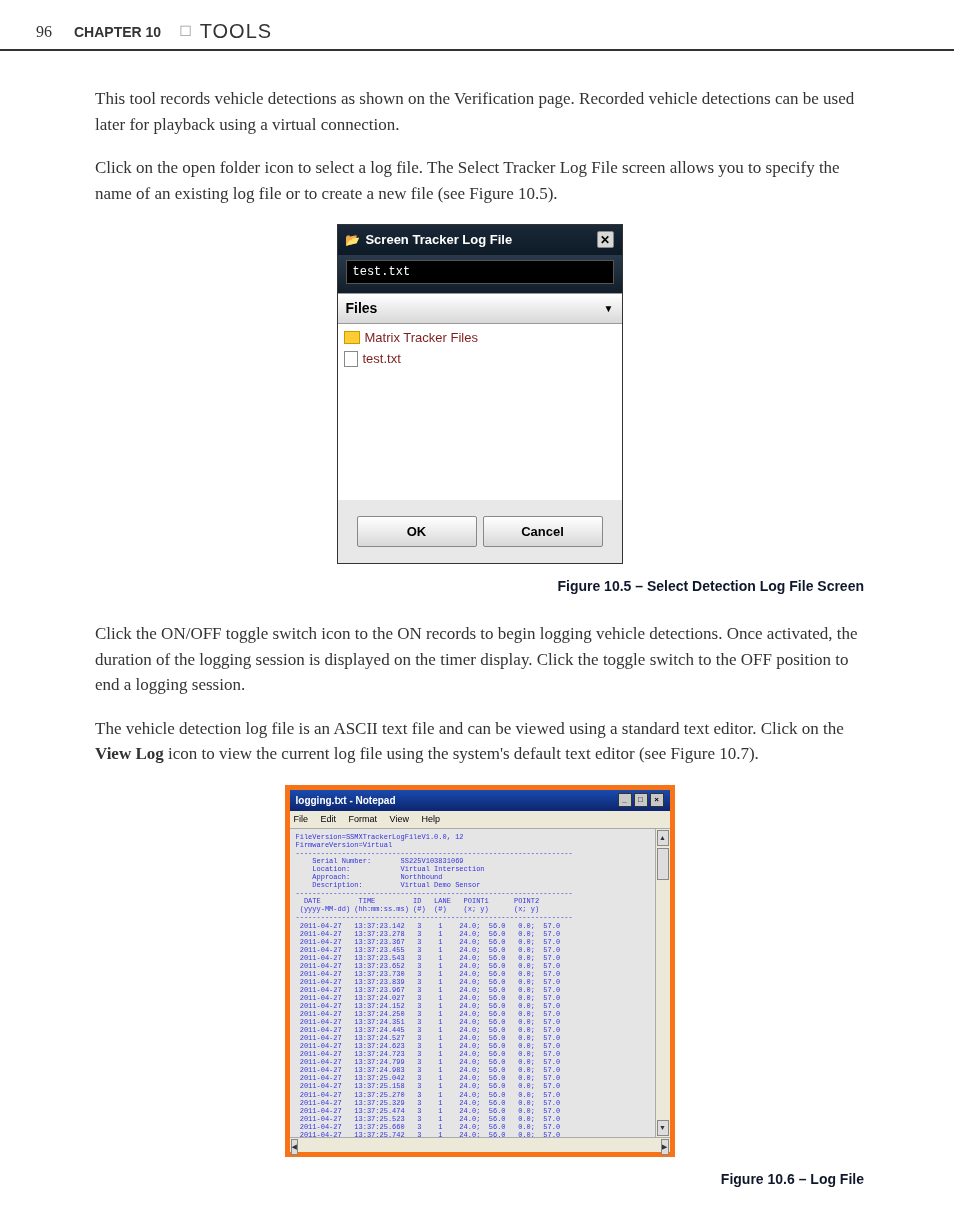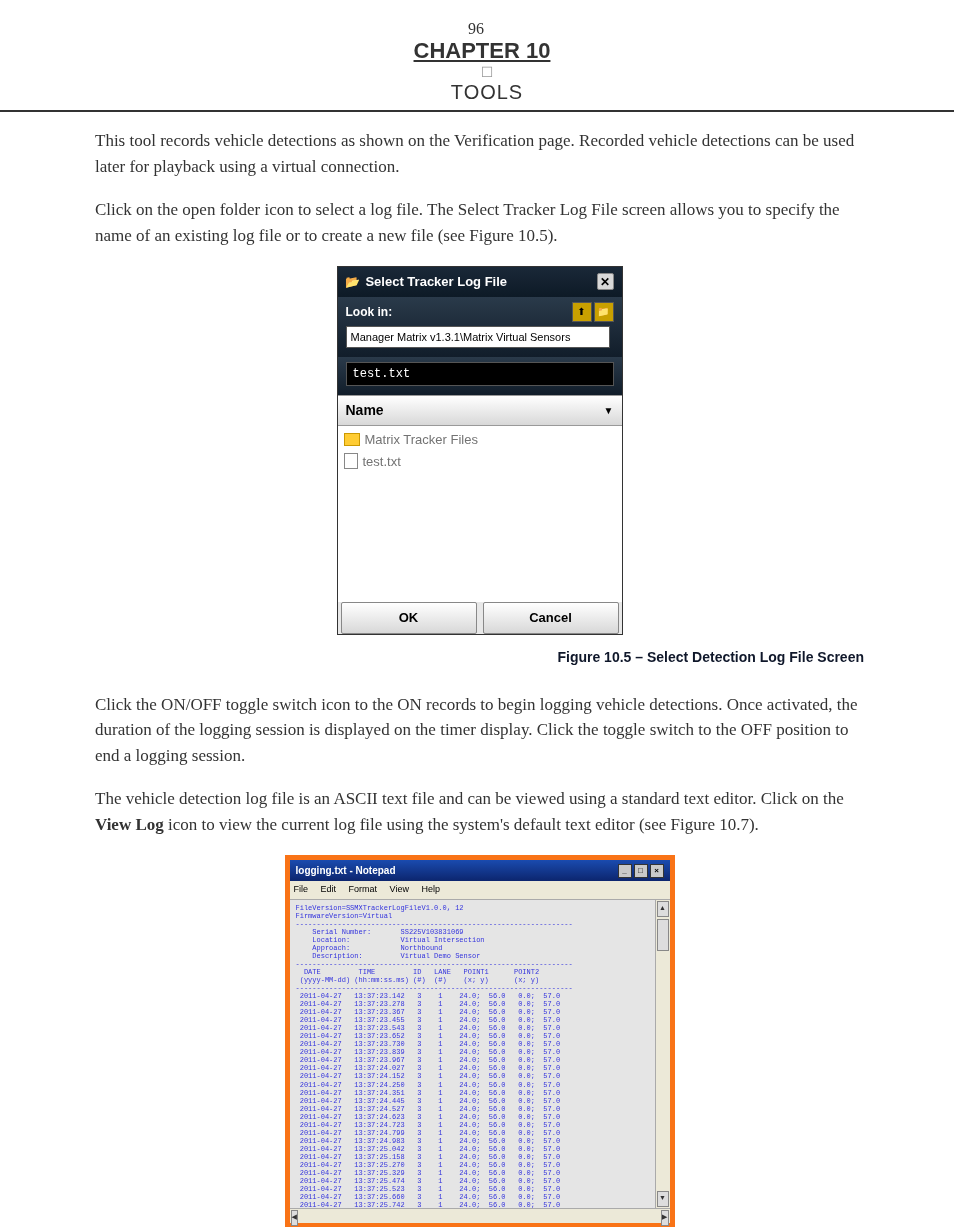--- a/index.html
+++ b/index.html
@@ -1,42 +1,42 @@
 <!DOCTYPE html>
 <html><head>
 <meta charset="utf-8">
 <style>
 body { margin: 0; padding: 0; background: #fff; font-family: Georgia, 'Times New Roman', serif; color: #333; width: 954px; }
-.page-header { display: flex; align-items: center; padding: 20px 0 6px 20px; border-bottom: 2px solid #333; margin-bottom: 16px; flex-direction: column; }
+.page-header { display: flex; align-items: center; padding: 20px 0 6px 36px; border-bottom: 2px solid #333; margin-bottom: 35px; }
 .page-num { font-size: 16px; margin-right: 22px; }
-.chapter { font-size: 22px; font-weight: bold; font-family: Arial, sans-serif; margin-right: 10px; text-decoration: underline; }
+.chapter { font-size: 14px; font-weight: bold; font-family: Arial, sans-serif; margin-right: 10px; }
 .divider-icon { font-size: 14px; color: #999; margin: 0 8px; }
 .tools { font-size: 20px; font-family: Arial, sans-serif; letter-spacing: 1px; }
 .content { padding: 0 90px 0 95px; font-size: 17px; line-height: 1.5; }
 .content p { margin: 0 0 18px 0; }
 .bold { font-weight: bold; }
 
 .dialog-wrap { display: flex; justify-content: center; margin: 14px 0 8px 0; }
 .dialog { width: 284px; border: 1px solid #333; background: #e8e8e8; font-family: Arial, sans-serif; }
 .titlebar { background: linear-gradient(#1a2838, #0d1a26); color: #fff; padding: 5px 8px; display: flex; align-items: center; font-size: 13px; font-weight: bold; }
 .title-icon { margin-right: 5px; font-size: 12px; }
 .close-x { margin-left: auto; background: #d8d8d8; color: #000; border: 1px solid #888; width: 15px; height: 15px; display: flex; align-items: center; justify-content: center; font-size: 12px; font-weight: bold; border-radius: 2px; }
 .dialog-section { background: linear-gradient(180deg, #2a3a4a 0%, #111d2a 100%); color: #fff; padding: 5px 8px; font-size: 12px; }
 .dialog-row { display: flex; align-items: center; margin-bottom: 4px; }
 .dialog-row label { font-weight: bold; width: 60px; }
 .dropdown { flex: 1; background: #fff; color: #000; border: 1px solid #555; padding: 2px 4px; font-size: 11px; margin-right: 4px; }
 .icon-btn { width: 18px; height: 18px; background: #c9a000; border: 1px solid #555; display: flex; align-items: center; justify-content: center; font-size: 10px; color: #000; margin-left: 2px; }
 .input-line { background: #000; color: #fff; border: 1px solid #555; padding: 2px 6px; font-size: 12px; flex: 1; font-family: 'Courier New', monospace; }
 .name-header { background: linear-gradient(180deg, #fff 0%, #d8d8d8 100%); padding: 4px 8px; font-weight: bold; font-size: 14px; display: flex; align-items: center; border-top: 1px solid #999; border-bottom: 1px solid #999; color: #000; }
 .name-header span:last-child { margin-left: auto; font-size: 10px; }
-.filelist { background: #fff; padding: 3px 6px; font-size: 13px; height: 170px; color: #737373; }
+.filelist { background: #fff; padding: 3px 6px; font-size: 13px; height: 170px; color: #7f1d1d; }
 .filelist .item { display: flex; align-items: center; padding: 1px 0; }
 .folder-icon { width: 14px; height: 11px; background: #ffcc33; border: 1px solid #cc9900; margin-right: 5px; }
 .file-icon { width: 12px; height: 14px; background: #fff; border: 1px solid #888; margin-right: 5px; position: relative; }
-.btn-row { padding: 0; display: flex; }
+.btn-row { padding: 16px; display: flex; }
 .btn { flex: 1; background: linear-gradient(180deg, #fff 0%, #d8d8d8 100%); border: 1px solid #888; padding: 5px 0; font-size: 13px; font-weight: bold; text-align: center; border-radius: 2px; margin: 0 3px; color: #000; }
 
 .caption { text-align: right; font-family: Arial, sans-serif; font-size: 14px; font-weight: bold; margin: 12px 0 24px 0; color: #0f172a; }
 
 .notepad-wrap { display: flex; justify-content: center; margin: 10px 0 8px 0; }
 .notepad { width: 380px; border: 5px solid #f97316; font-family: Arial, sans-serif; background: #fff; }
 .np-title { background: linear-gradient(#1a4baf, #0c256e); color: #fff; padding: 3px 6px; font-size: 10px; font-weight: bold; display: flex; align-items: center; }
 .np-title .winbtns { margin-left: auto; display: flex; gap: 2px; }
 .np-title .wb { width: 12px; height: 12px; background: #c9c9c9; border: 1px solid #333; font-size: 8px; display: flex; align-items: center; justify-content: center; color: #000; }
 .np-menu { background: #ece9d8; padding: 2px 4px; font-size: 9px; border-bottom: 1px solid #aaa; color: #000; }
@@ -61,41 +61,30 @@
 
 <div class="content">
 
   <p>This tool records vehicle detections as shown on the Verification page. Recorded vehicle detections can be used later for playback using a virtual connection.</p>
   <p>Click on the open folder icon to select a log file. The Select Tracker Log File screen allows you to specify the name of an existing log file or to create a new file (see Figure 10.5).</p>
 
   <div class="dialog-wrap">
     <div class="dialog">
       <div class="titlebar">
         <span class="title-icon">📂</span>
-        <span>Select Tracker Log File</span>
+        <span>Screen Tracker Log File</span>
         <span class="close-x">✕</span>
-      </div>
-      <div class="dialog-section">
-        <div class="dialog-row">
-          <label>Look in:</label>
-          <span style="flex:1"></span>
-          <span class="icon-btn">⬆</span>
-          <span class="icon-btn">📁</span>
-        </div>
-        <div class="dialog-row">
-          <div class="dropdown">Manager Matrix v1.3.1\Matrix Virtual Sensors</div>
-        </div>
       </div>
       <div class="dialog-section">
         <div class="dialog-row">
           <div class="input-line">test.txt</div>
         </div>
       </div>
       <div class="name-header">
-        <span>Name</span>
+        <span>Files</span>
         <span>▼</span>
       </div>
       <div class="filelist">
         <div class="item">
           <span class="folder-icon"></span>
           <span>Matrix Tracker Files</span>
         </div>
         <div class="item">
           <span class="file-icon"></span>
           <span>test.txt</span>

